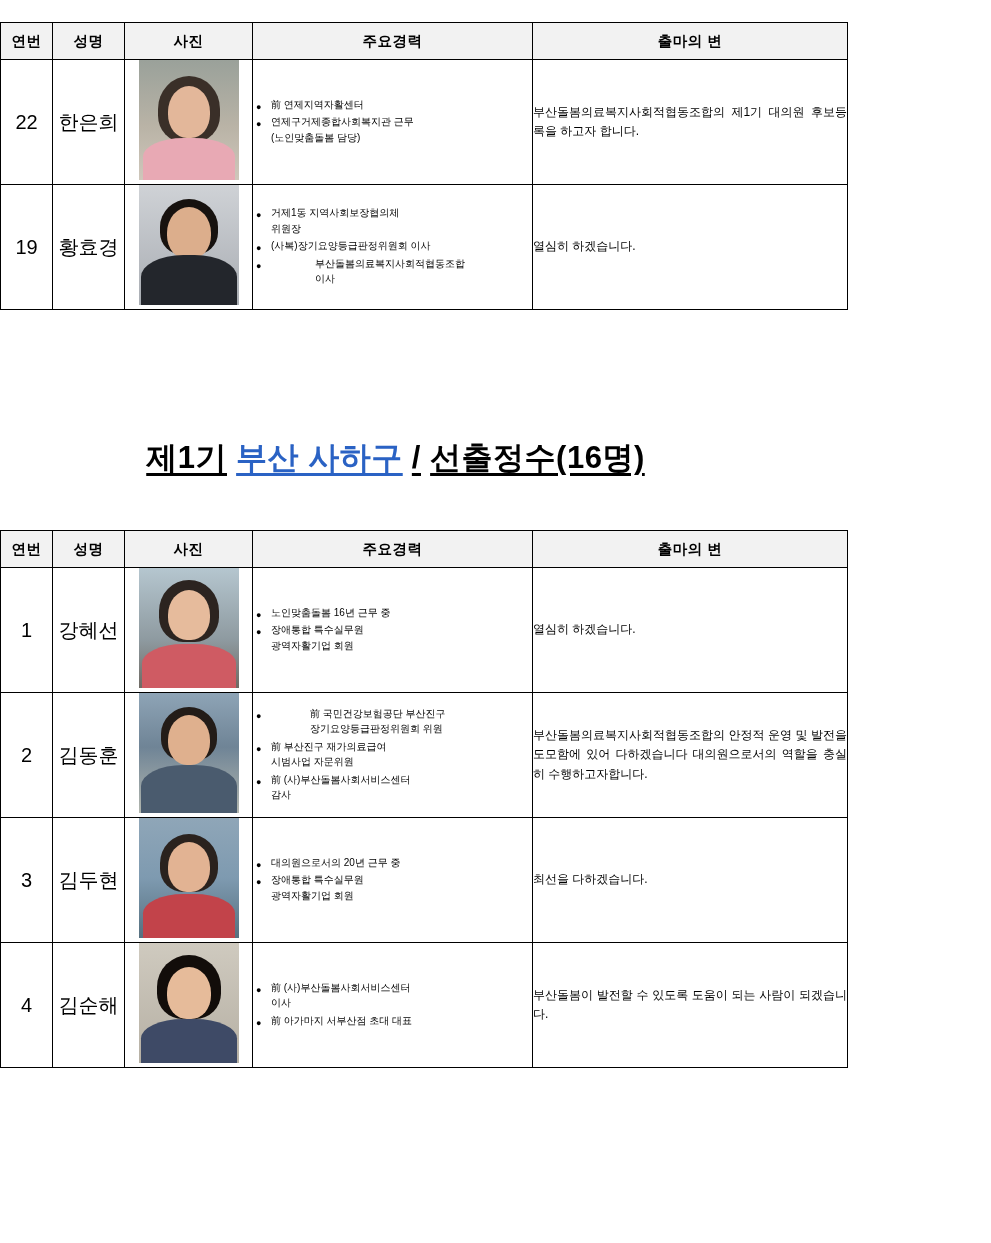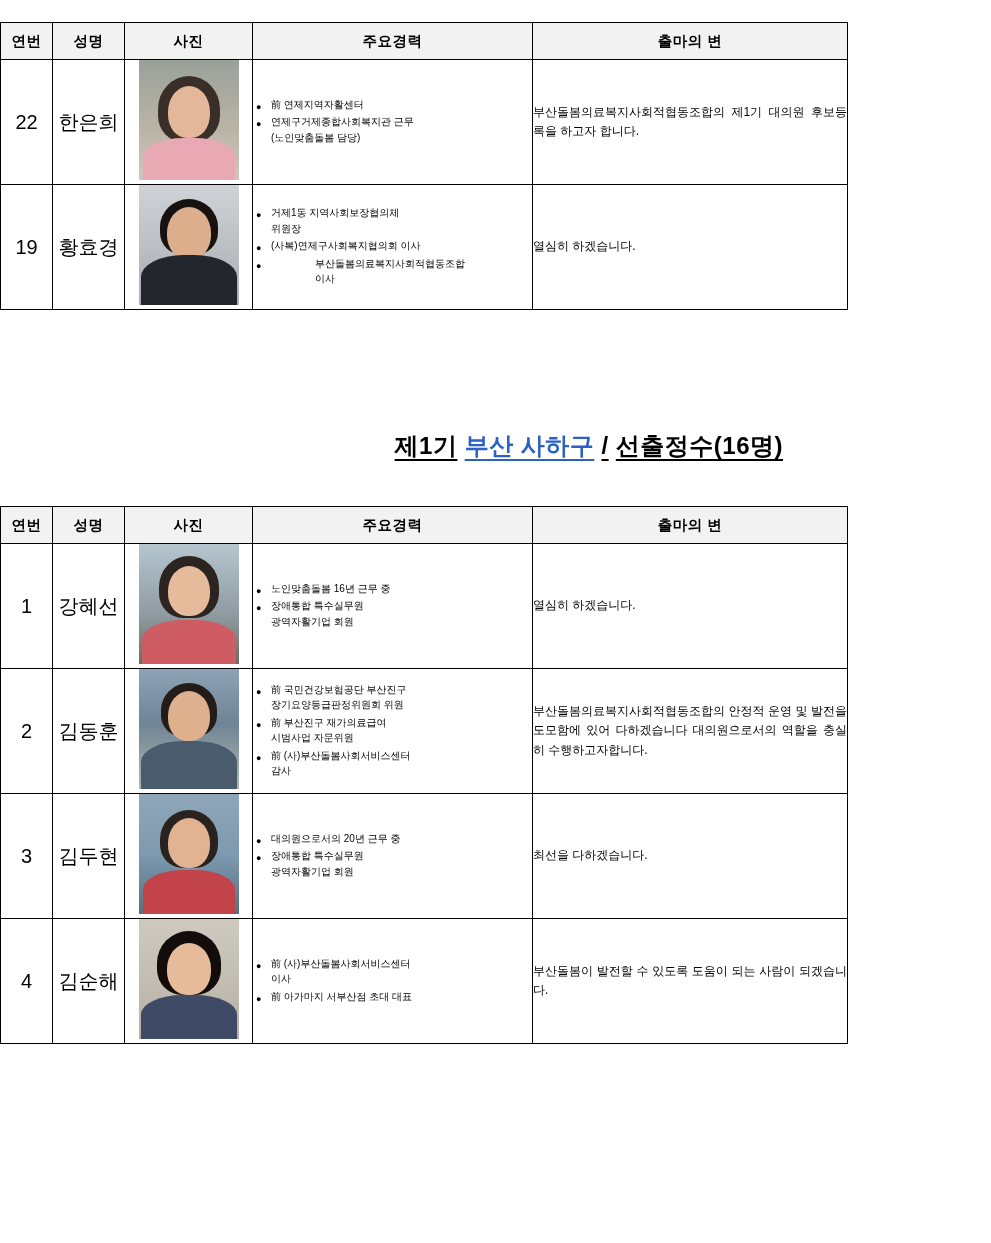--- a/index.html
+++ b/index.html
@@ -153,25 +153,25 @@
   }
   td.statement {
     padding: 10px 12px;
     font-size: 12px;
     line-height: 1.6;
     vertical-align: middle;
     text-align: justify;
   }
 
   .section-title {
-    text-align: right;
-    font-size: 24px;
+    text-align: center;
+    font-size: 31px;
     font-weight: bold;
     letter-spacing: 0.5px;
-    margin: 8px;
+    margin: 15px;
     padding: 0;
   }
   .section-title .u {
     text-decoration: underline;
     text-underline-offset: 5px;
   }
   .section-title .blue {
     color: #2a62c4;
   }
 
@@ -234,21 +234,21 @@
               <span class="bg"></span><span class="hair"></span><span class="head"></span><span class="body"></span>
             </span>
           </td>
           <td class="career">
             <ul>
               <li>
                   <span class="cont" style="white-space: pre-line;">거제1동 지역사회보장협의체
 위원장</span>
                 </li>
               <li>
-                  <span class="cont">(사복)연제구사회복지협의회 이사</span>
+                  <span class="cont">(사복)장기요양등급판정위원회 이사</span>
                 </li>
               <li>
                   <span class="cont" style="white-space: pre-line; margin-left: 44px;">부산돌봄의료복지사회적협동조합
 이사</span>
                 </li>
             </ul>
           </td>
           <td class="statement">열심히  하겠습니다.</td>
         </tr>
       </tbody>
@@ -310,21 +310,21 @@
           <td class="no">2</td>
           <td class="name">김동훈</td>
           <td class="photo">
             <span class="ph p4">
               <span class="bg"></span><span class="hair"></span><span class="head"></span><span class="body"></span>
             </span>
           </td>
           <td class="career">
             <ul>
               <li>
-                  <span class="cont" style="white-space: pre-line;">前  국민건강보험공단 부산진구
+                  <span class="cont" style="white-space: pre-line; margin-left: 39px;">前  국민건강보험공단 부산진구
 장기요양등급판정위원회 위원</span>
                 </li>
               <li>
                   <span class="cont" style="white-space: pre-line;">前  부산진구 재가의료급여
 시범사업 자문위원</span>
                 </li>
               <li>
                   <span class="cont" style="white-space: pre-line;">前  (사)부산돌봄사회서비스센터
 감사</span>
                 </li>

